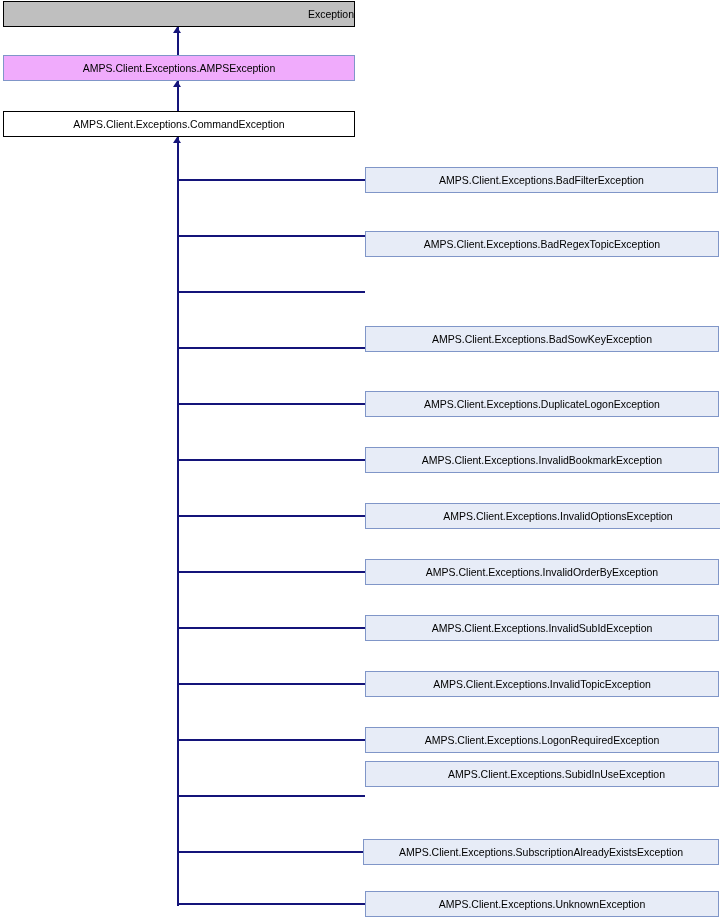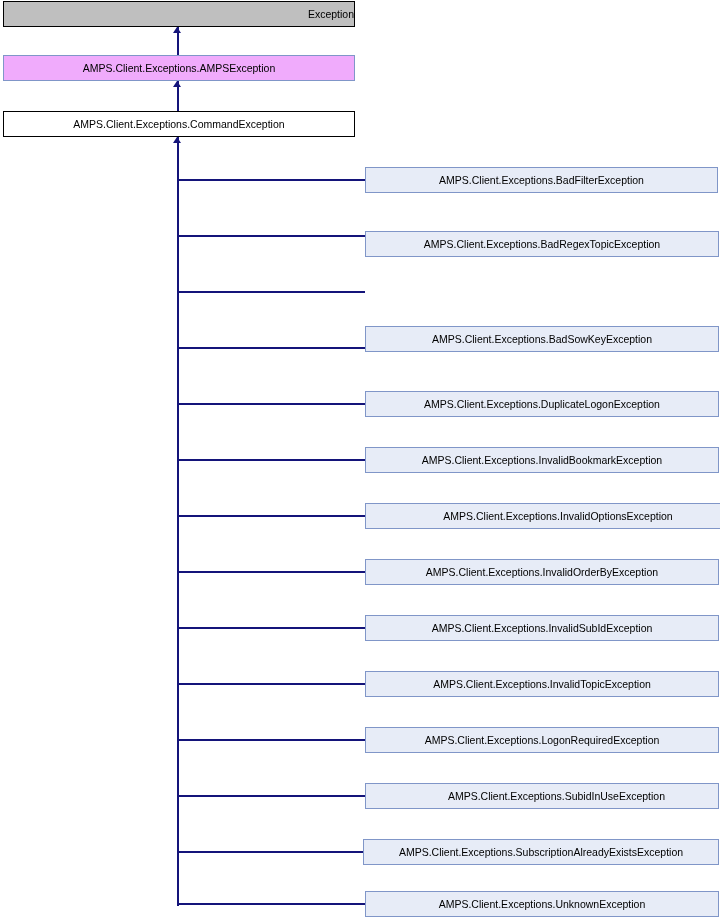--- a/index.html
+++ b/index.html
@@ -97,18 +97,18 @@
     <div class="node derived" style="left: 365px; top: 503px; width: 386px;"><span class="node-label">AMPS.Client.Exceptions.InvalidOptionsException</span></div>
     <div class="edge h" style="left: 177px; top: 571px; width: 188px;"></div>
     <div class="node derived" style="left: 365px; top: 559px; width: 354px;"><span class="node-label">AMPS.Client.Exceptions.InvalidOrderByException</span></div>
     <div class="edge h" style="left: 177px; top: 627px; width: 188px;"></div>
     <div class="node derived" style="left: 365px; top: 615px; width: 354px;"><span class="node-label">AMPS.Client.Exceptions.InvalidSubIdException</span></div>
     <div class="edge h" style="left: 177px; top: 683px; width: 188px;"></div>
     <div class="node derived" style="left: 365px; top: 671px; width: 354px;"><span class="node-label">AMPS.Client.Exceptions.InvalidTopicException</span></div>
     <div class="edge h" style="left: 177px; top: 739px; width: 188px;"></div>
     <div class="node derived" style="left: 365px; top: 727px; width: 354px; text-align: center;"><span class="node-label">AMPS.Client.Exceptions.LogonRequiredException</span></div>
     <div class="edge h" style="left: 177px; top: 795px; width: 188px;"></div>
-    <div class="node derived" style="left: 365px; top: 783px; width: 354px; padding-left: 29px;"><span class="node-label">AMPS.Client.Exceptions.SubidInUseException</span></div>
+    <div class="node derived" style="left: 365px; top: 761px; width: 354px; padding-left: 29px;"><span class="node-label">AMPS.Client.Exceptions.SubidInUseException</span></div>
     <div class="edge h" style="left: 177px; top: 851px; width: 186px;"></div>
     <div class="node derived" style="left: 363px; top: 839px; width: 356px;"><span class="node-label">AMPS.Client.Exceptions.SubscriptionAlreadyExistsException</span></div>
     <div class="edge h" style="left: 177px; top: 903px; width: 188px;"></div>
     <div class="node derived" style="left: 365px; top: 891px; width: 354px;"><span class="node-label">AMPS.Client.Exceptions.UnknownException</span></div>
   </div>
 
 </body></html>

